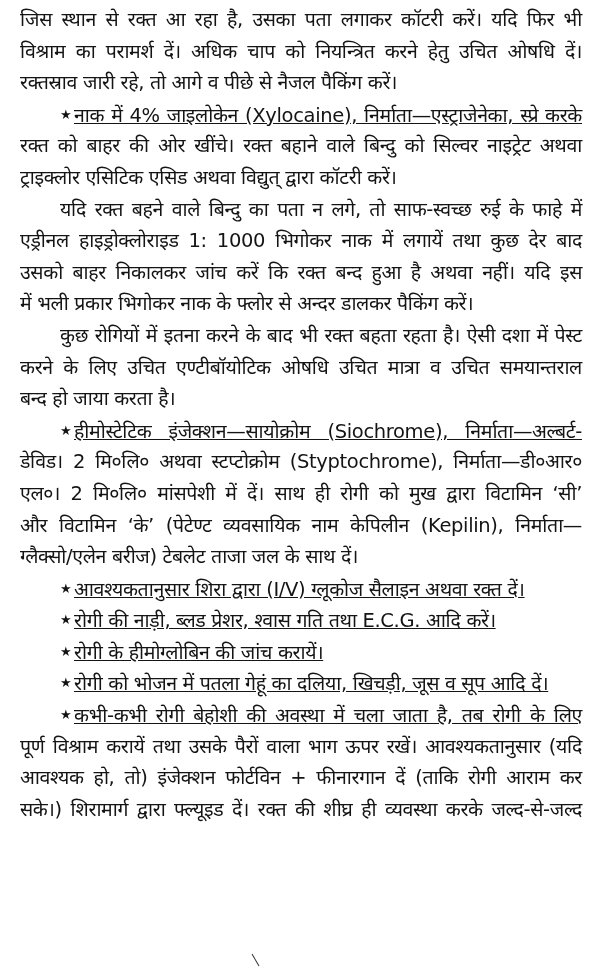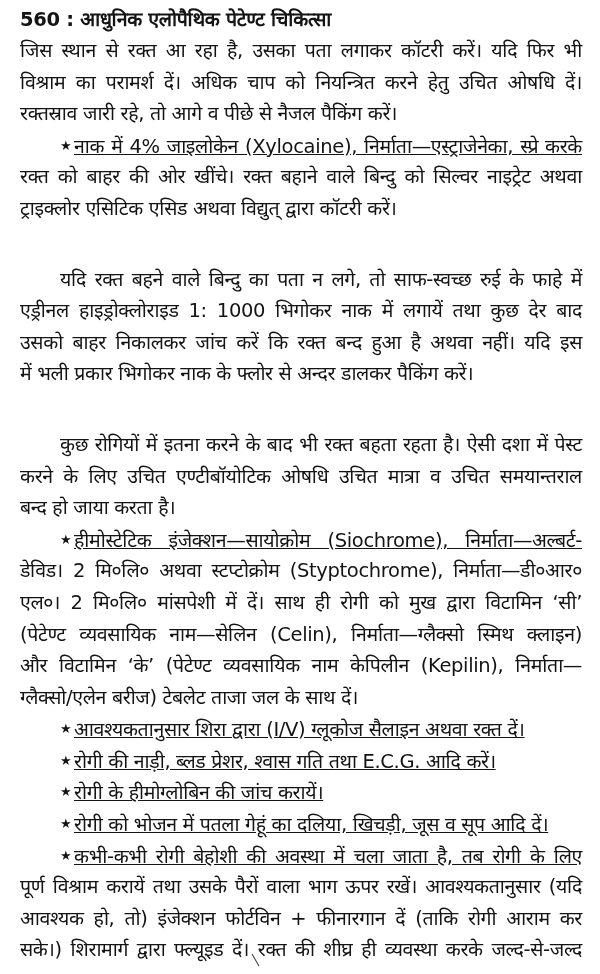--- a/index.html
+++ b/index.html
@@ -37,21 +37,20 @@
       overflow: visible;
       letter-spacing: -0.35px;
       word-spacing: 0px;
     }
     .line.justify {
       text-align: justify;
       text-align-last: justify;
     }
     .line.indent {
       padding-left: 40px;
-      margin-top: 39px;
     }
     .line.bullet-indent {
       padding-left: 40px;
       text-decoration: underline;
     }
     .star {
       font-size: 13px;
       display: inline-block;
       width: 14px;
       vertical-align: 3px;
@@ -63,23 +62,20 @@
       width: 1px;
       height: 14px;
       background: #333;
       transform: rotate(-30deg);
     }
   </style>
 </head>
 <body>
 
 <div class="page">
-  <div class="header">
-    <span>560</span><span> : </span><span>आधुनिक एलोपैथिक पेटेण्ट चिकित्सा</span>
-  </div>
 
   <div class="line justify">जिस स्थान से रक्त आ रहा है, उसका पता लगाकर कॉटरी करें। यदि फिर भी</div>
   <div class="line justify">विश्राम का परामर्श दें। अधिक चाप को नियन्त्रित करने हेतु उचित ओषधि दें।</div>
   <div class="line">रक्तस्राव जारी रहे, तो आगे व पीछे से नैजल पैकिंग करें।</div>
 
   <div class="line justify bullet-indent"><span class="star">★</span><span>नाक में 4% जाइलोकेन (Xylocaine), निर्माता—एस्ट्राजेनेका, स्प्रे करके</span></div>
   <div class="line justify">रक्त को बाहर की ओर खींचे। रक्त बहाने वाले बिन्दु को सिल्वर नाइट्रेट अथवा</div>
   <div class="line">ट्राइक्लोर एसिटिक एसिड अथवा विद्युत् द्वारा कॉटरी करें।</div>
 
   <div class="line justify indent">यदि रक्त बहने वाले बिन्दु का पता न लगे, तो साफ-स्वच्छ रुई के फाहे में</div>
@@ -87,21 +83,20 @@
   <div class="line justify">उसको बाहर निकालकर जांच करें कि रक्त बन्द हुआ है अथवा नहीं। यदि इस</div>
   <div class="line">में भली प्रकार भिगोकर नाक के फ्लोर से अन्दर डालकर पैकिंग करें।</div>
 
   <div class="line justify indent">कुछ रोगियों में इतना करने के बाद भी रक्त बहता रहता है। ऐसी दशा में पेस्ट</div>
   <div class="line justify">करने के लिए उचित एण्टीबॉयोटिक ओषधि उचित मात्रा व उचित समयान्तराल</div>
   <div class="line">बन्द हो जाया करता है।</div>
 
   <div class="line justify bullet-indent"><span class="star">★</span><span>हीमोस्टेटिक इंजेक्शन—सायोक्रोम (Siochrome), निर्माता—अल्बर्ट-</span></div>
   <div class="line justify">डेविड। 2 मि०लि० अथवा स्टप्टोक्रोम (Styptochrome), निर्माता—डी०आर०</div>
   <div class="line justify">एल०। 2 मि०लि० मांसपेशी में दें। साथ ही रोगी को मुख द्वारा विटामिन ‘सी’</div>
-  <div class="line justify">(पेटेण्ट व्यवसायिक नाम—सेलिन (Celin), निर्माता—ग्लैक्सो स्मिथ क्लाइन)</div>
   <div class="line justify">और विटामिन ‘के’ (पेटेण्ट व्यवसायिक नाम केपिलीन (Kepilin), निर्माता—</div>
   <div class="line">ग्लैक्सो/एलेन बरीज) टेबलेट ताजा जल के साथ दें।</div>
 
   <div class="line bullet-indent"><span class="star">★</span><span>आवश्यकतानुसार शिरा द्वारा (I/V) ग्लूकोज सैलाइन अथवा रक्त दें।</span></div>
   <div class="line bullet-indent"><span class="star">★</span><span>रोगी की नाड़ी, ब्लड प्रेशर, श्वास गति तथा E.C.G. आदि करें।</span></div>
   <div class="line bullet-indent"><span class="star">★</span><span>रोगी के हीमोग्लोबिन की जांच करायें।</span></div>
   <div class="line bullet-indent"><span class="star">★</span><span>रोगी को भोजन में पतला गेहूं का दलिया, खिचड़ी, जूस व सूप आदि दें।</span></div>
   <div class="line justify bullet-indent"><span class="star">★</span><span>कभी-कभी रोगी बेहोशी की अवस्था में चला जाता है, तब रोगी के लिए</span></div>
   <div class="line justify">पूर्ण विश्राम करायें तथा उसके पैरों वाला भाग ऊपर रखें। आवश्यकतानुसार (यदि</div>
   <div class="line justify">आवश्यक हो, तो) इंजेक्शन फोर्टविन + फीनारगान दें (ताकि रोगी आराम कर</div>

